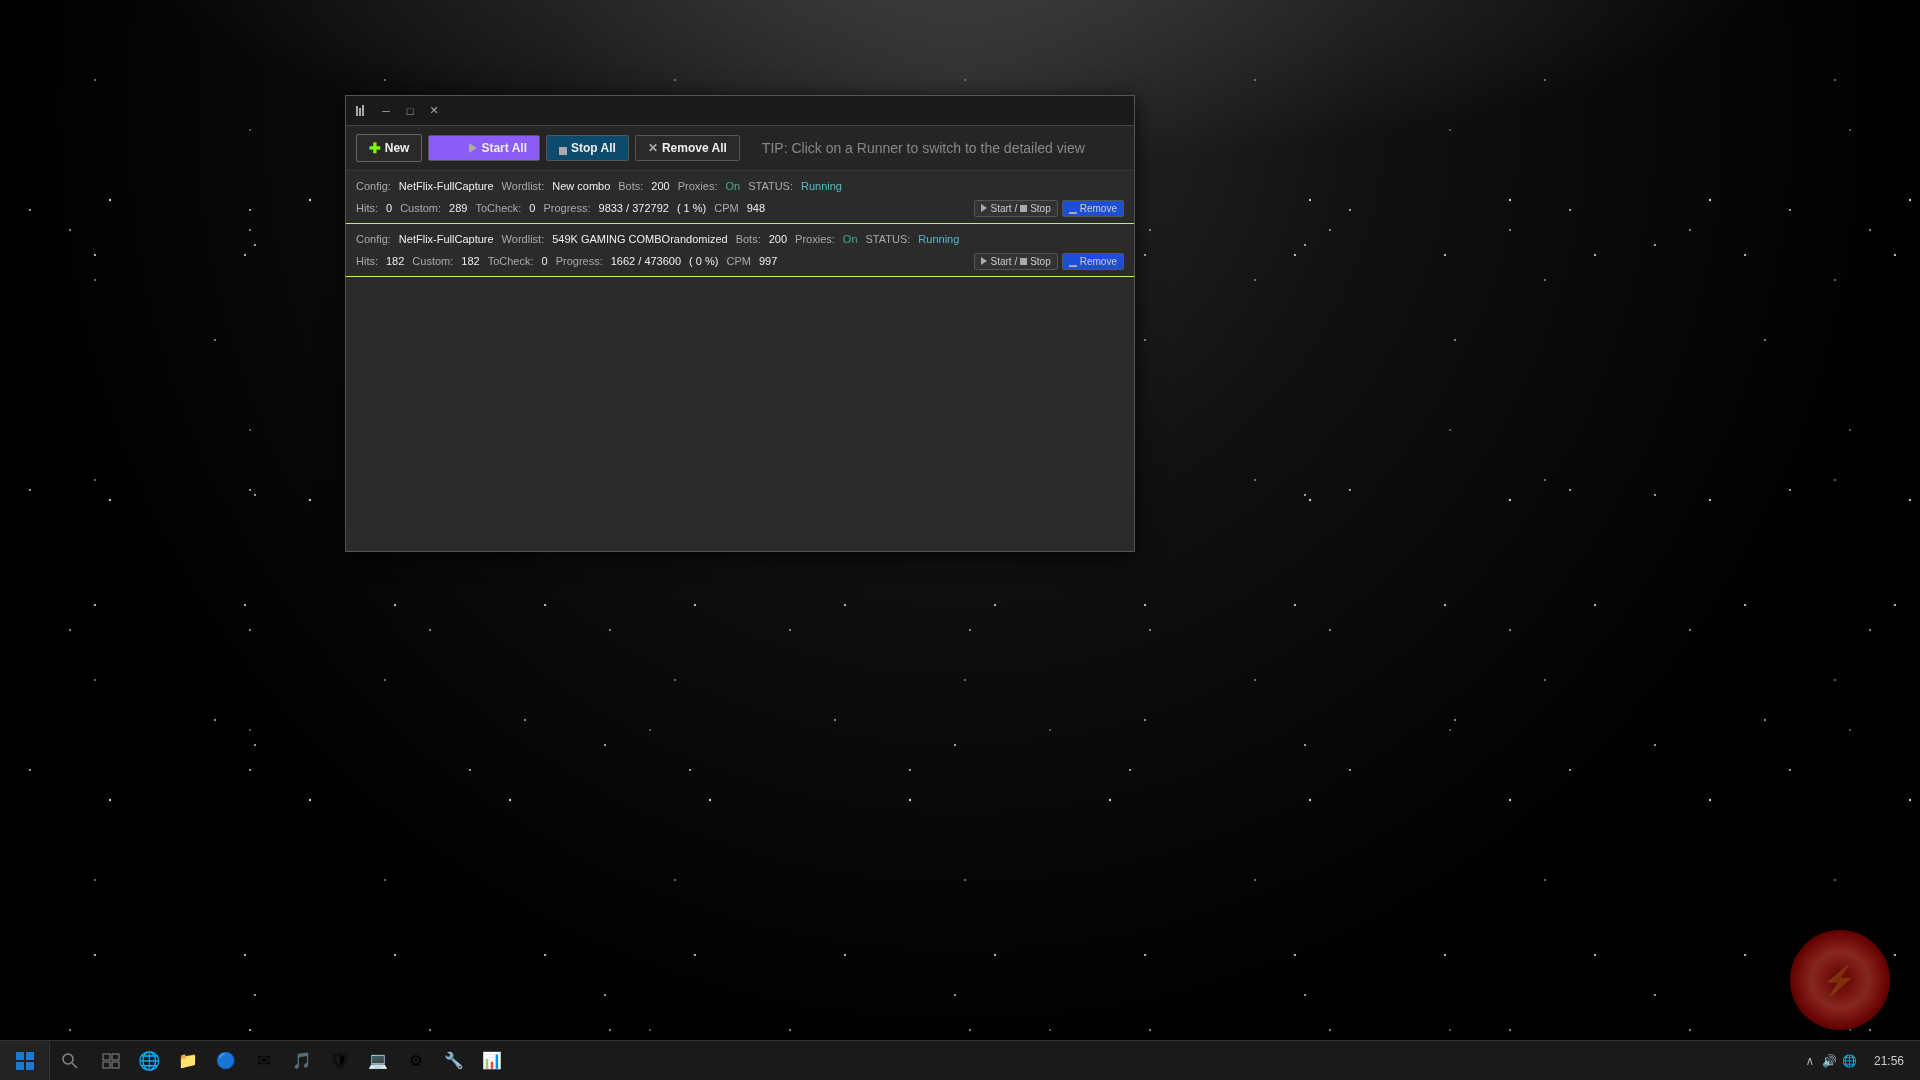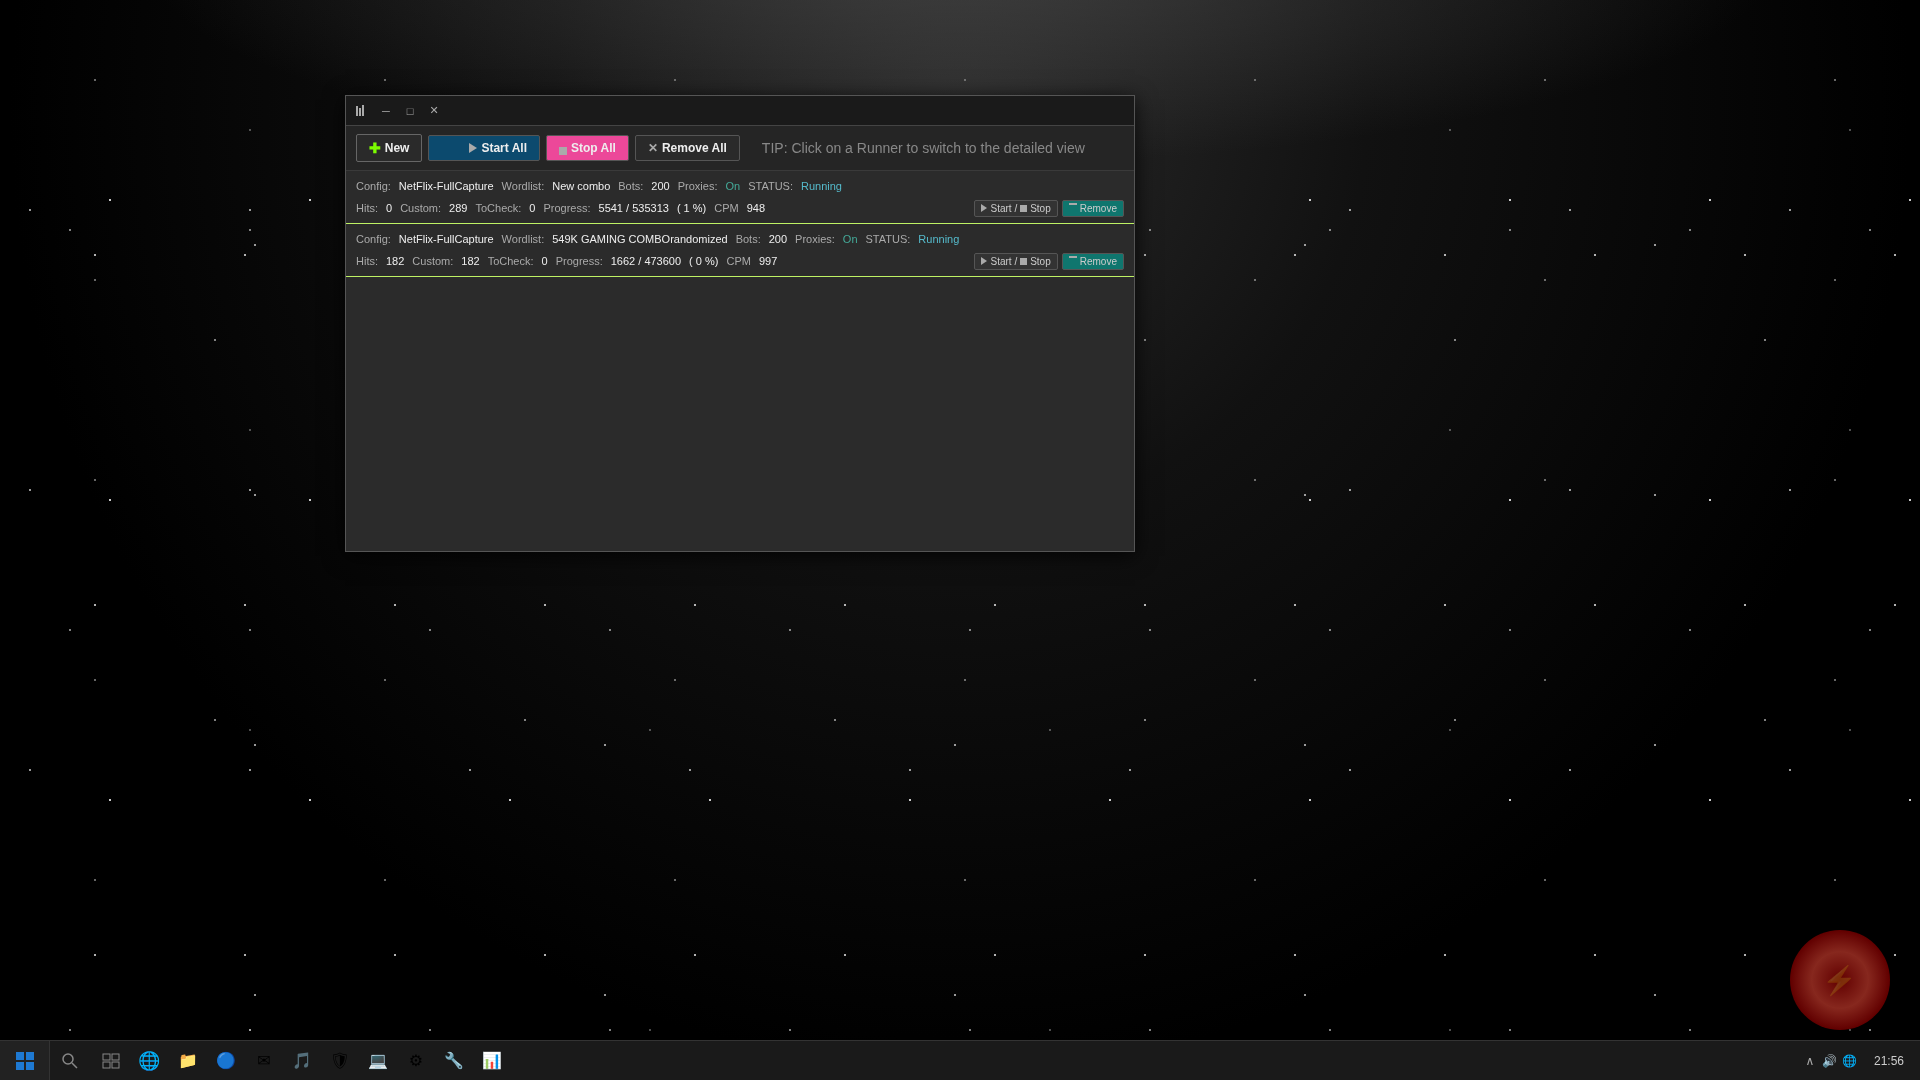--- a/index.html
+++ b/index.html
@@ -171,27 +171,27 @@
       color: #eee;
       font-weight: bold;
     }
 
     .btn-new {
       background: #2a2a2a;
       border-color: #666;
     }
 
     .btn-start-all {
-      background: #0c4a6e;
+      background: #8b5cf6;
       border-color: #555;
       padding-left: 40px;
     }
 
     .btn-stop-all {
-      background: #ec4899;
+      background: #0c4a6e;
       border-color: #555;
       align-items: flex-end;
     }
 
     .btn-remove-all {
       background: #2a2a2a;
       border-color: #555;
     }
 
     .tip-text {
@@ -253,27 +253,27 @@
       background: #333;
       color: #ccc;
       cursor: pointer;
       font-size: 10px;
       border-radius: 2px;
     }
 
     .runner-btn-remove {
       padding: 2px 6px;
       border: 1px solid #555;
-      background: #0f766e;
+      background: #1d4ed8;
       color: #ccc;
       cursor: pointer;
       font-size: 10px;
       border-radius: 2px;
       display: flex;
-      align-items: flex-start;
+      align-items: flex-end;
       gap: 3px;
     }
 
     
     .taskbar {
       position: absolute;
       bottom: 0;
       left: 0;
       right: 0;
       height: 40px;
@@ -450,21 +450,21 @@
         <span class="runner-value status-running">Running</span>
       </div>
       <div class="runner-line">
         <span class="runner-label">Hits:</span>
         <span class="runner-value">0</span>
         <span class="runner-label">Custom:</span>
         <span class="runner-value">289</span>
         <span class="runner-label">ToCheck:</span>
         <span class="runner-value">0</span>
         <span class="runner-label">Progress:</span>
-        <span class="runner-value">5541 / 535313</span>
+        <span class="runner-value">9833 / 372792</span>
         <span class="runner-value">( 1 %)</span>
         <span class="runner-label">CPM</span>
         <span class="runner-value">948</span>
         <div class="runner-controls">
           <button class="runner-btn">
             <span style="display:inline-block;width:0;height:0;border-top:4px solid transparent;border-bottom:4px solid transparent;border-left:6px solid #aaa;"></span>
             <span>Start /</span>
             <span style="display:inline-block;width:7px;height:7px;background:#aaa;"></span>
             <span>Stop</span>
           </button>

